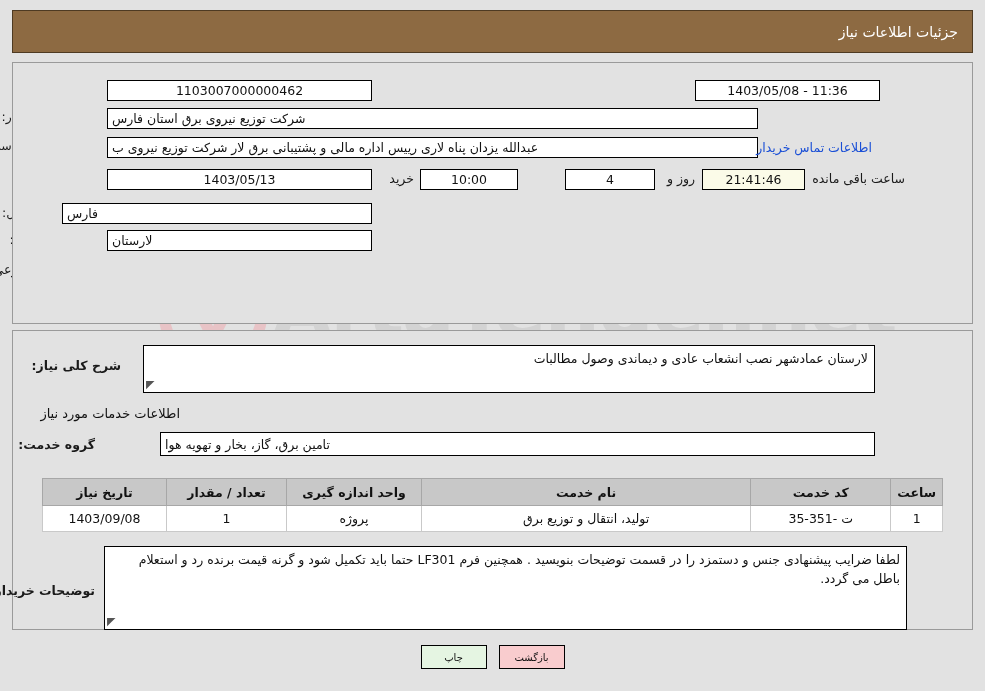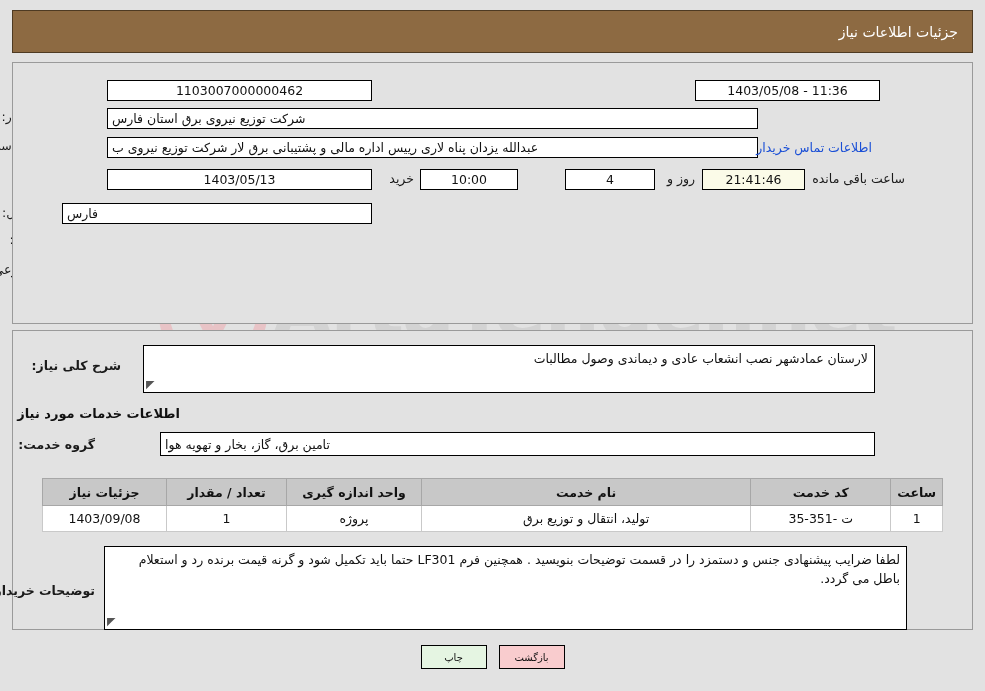--- a/index.html
+++ b/index.html
@@ -171,21 +171,21 @@
     font-size: 11px;
     line-height: 12px;
     direction: ltr;
     transform: scaleX(-1);
   }
 
   
   .section-heading {
     position: absolute;
     font-size: 13px;
-    font-weight: bold;
+    font-weight: normal;
     color: #111111;
     z-index: 10;
     white-space: nowrap;
   }
   .bold-lbl { font-weight: bold; }
 
   
   #svc-table {
     position: absolute;
     left: 42px; top: 478px;
@@ -291,20 +291,21 @@
   <span class="plain" style="position:absolute; right:80px; top:171px; z-index:11;">ساعت باقی مانده</span>
 
   <div class="frow" style="right:885px; top:205px;">
     <span class="lbl">استان محل تحویل:</span>
   </div>
   <div class="fld right" style="position:absolute; right:613px; top:203px; width:310px; z-index:11;">فارس</div>
 
   <div class="frow" style="right:885px; top:232px;">
     <span class="lbl">شهر محل تحویل:</span>
   </div>
+  <div class="fld right" style="position:absolute; right:613px; top:230px; width:265px; z-index:11;">لارستان</div>
 
   <div class="frow" style="right:885px; top:262px;">
     <span class="lbl">طبقه بندی موضوعی:</span>
   </div>
   <div class="frow" style="right:613px; top:262px; gap:34px;">
     <span class="opt">
       <span class="radio"></span>
       <span>کالا</span>
     </span>
     <span class="opt">
@@ -349,21 +350,21 @@
   <div class="fld right" style="position:absolute; right:110px; top:432px; width:715px; height:24px; z-index:11;">تامین برق، گاز، بخار و تهویه هوا</div>
 
   <table id="svc-table">
     <thead>
       <tr>
         <th style="width:46px;">ساعت</th>
         <th style="width:140px;">کد خدمت</th>
         <th>نام خدمت</th>
         <th style="width:135px;">واحد اندازه گیری</th>
         <th style="width:120px;">تعداد / مقدار</th>
-        <th style="width:124px;">جزئیات نیاز</th>
+        <th style="width:124px;">تاریخ نیاز</th>
       </tr>
     </thead>
     <tbody>
       <tr>
         <td>1</td>
         <td>ت -351-35</td>
         <td>تولید، انتقال و توزیع برق</td>
         <td>پروژه</td>
         <td>1</td>
         <td>1403/09/08</td>

